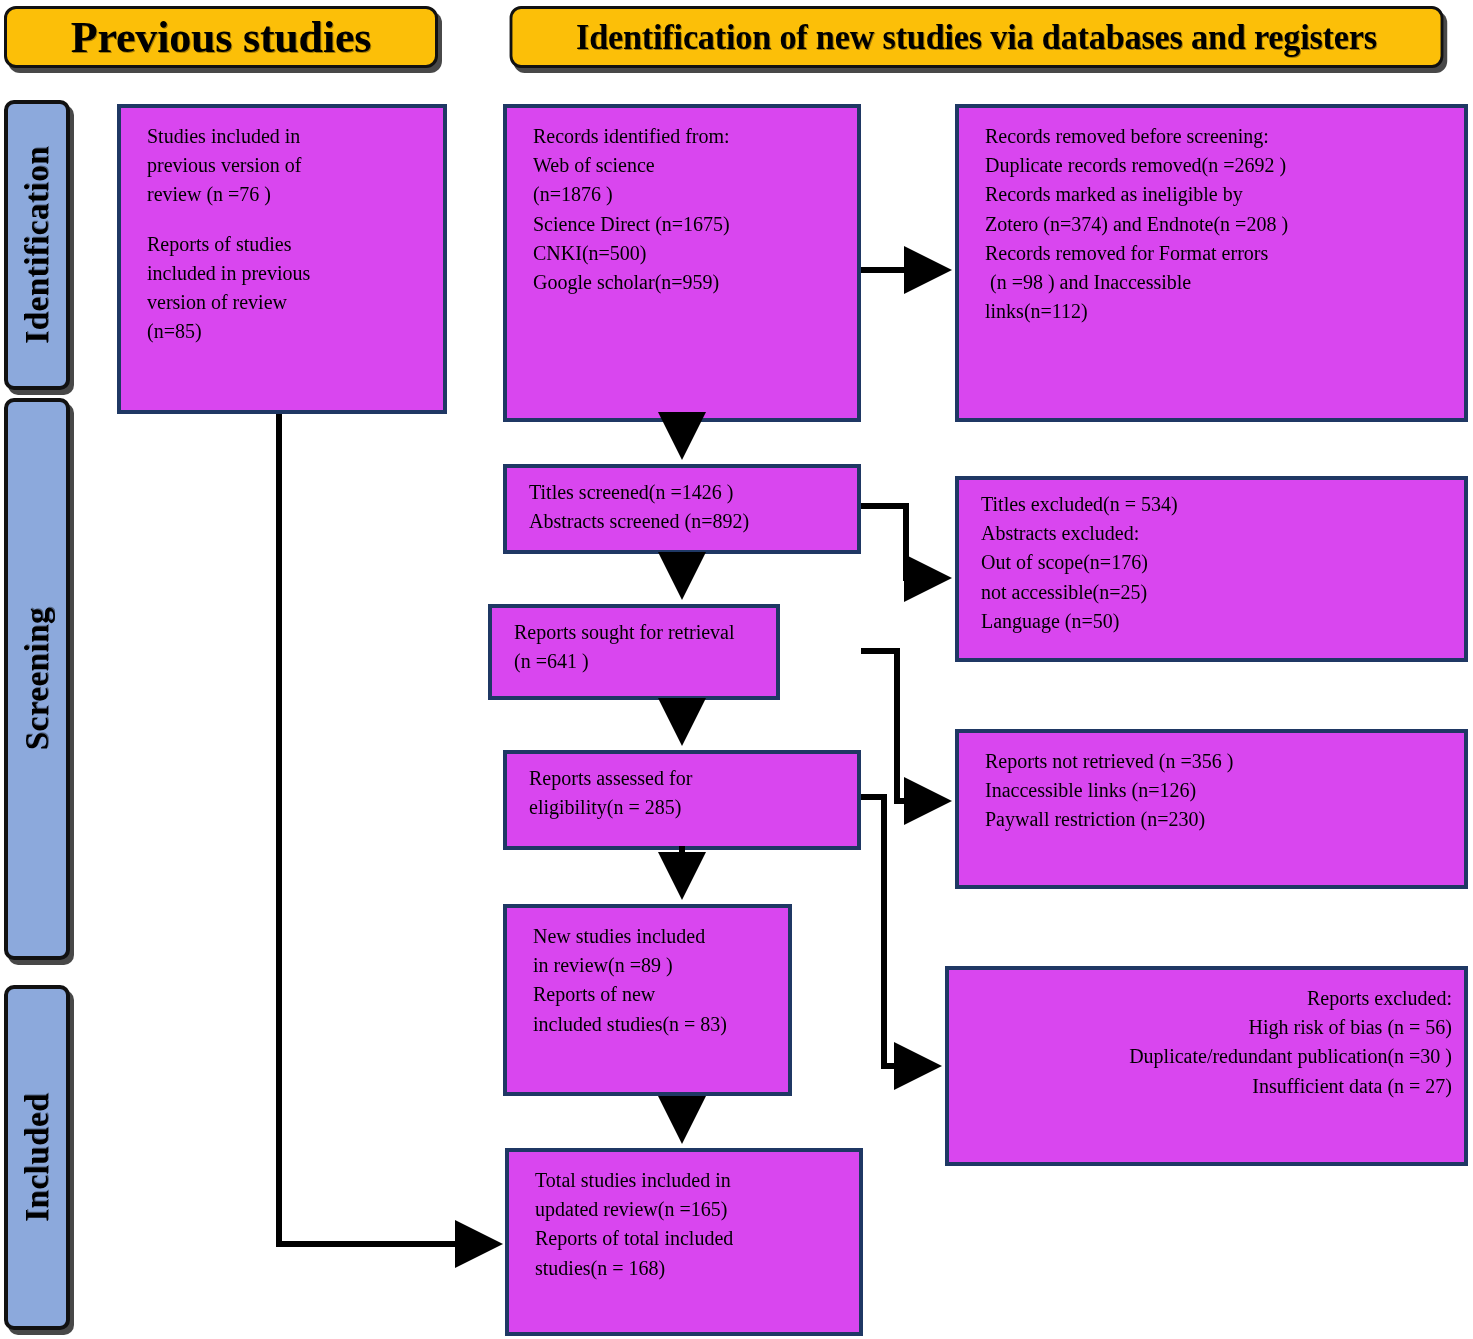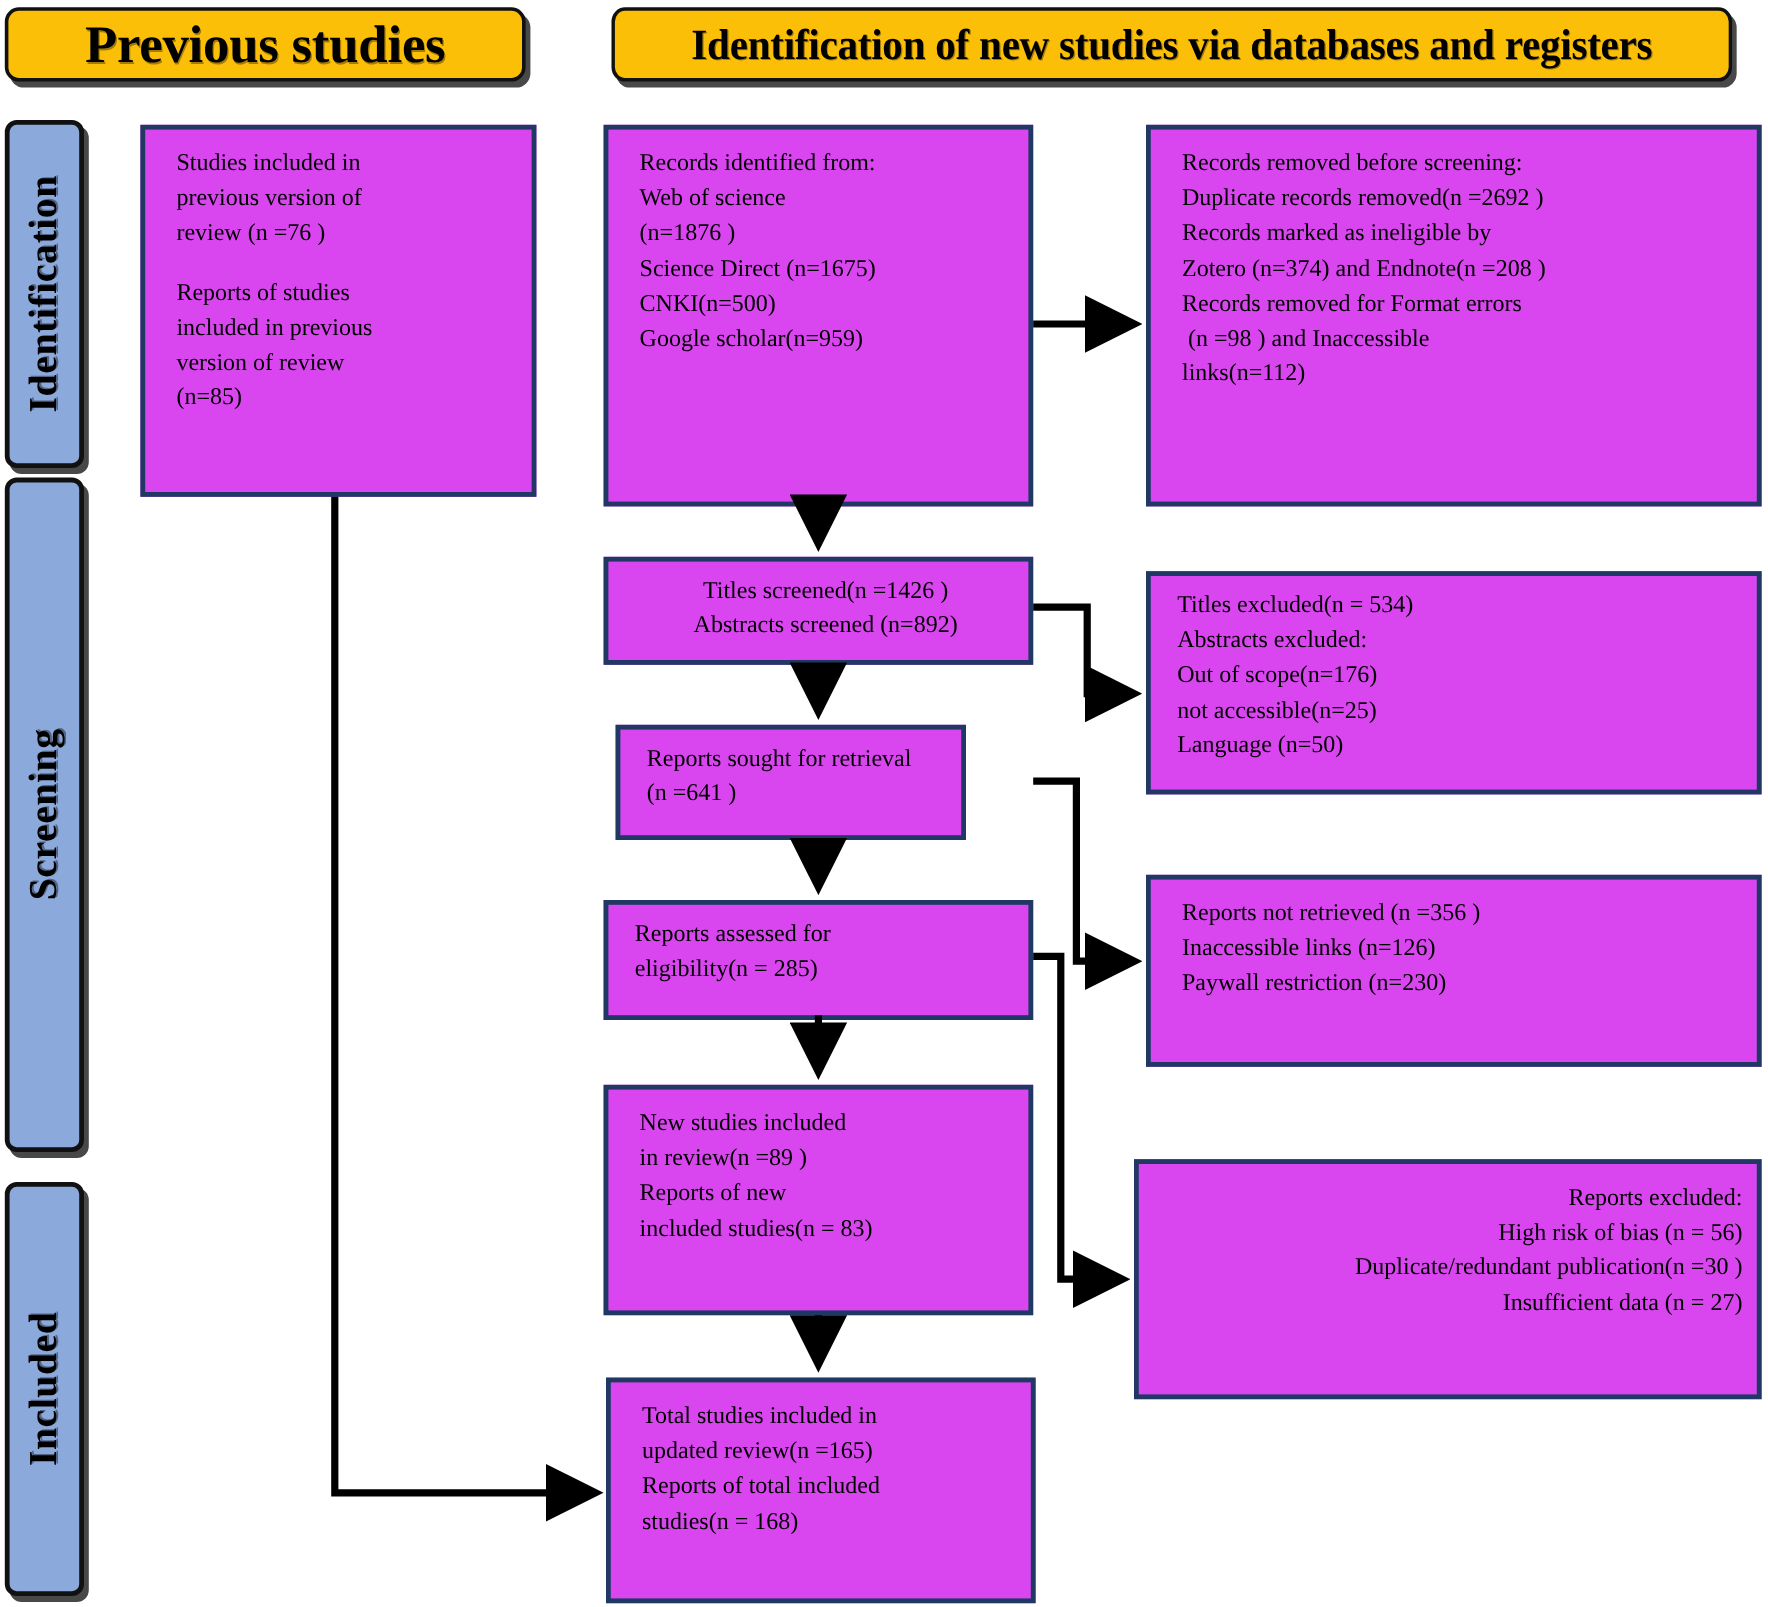--- a/index.html
+++ b/index.html
@@ -83,26 +83,26 @@
     line-height: 1.46;
     padding: 14px 12px 10px 26px;
   }
   .box.pad-sm { padding: 10px 10px 8px 22px; }
   .box .ln { display: block; white-space: pre; }
   .box .gap { display: block; height: 20px; }
 
   #box-prev     { left: 117px; top: 104px;  width: 330px; height: 310px; }
   #box-records  { left: 503px; top: 104px;  width: 358px; height: 318px; }
   #box-removed  { left: 955px; top: 104px;  width: 513px; height: 318px; }
-  #box-titles   { left: 503px; top: 464px;  width: 358px; height: 90px; text-align: center;  }
+  #box-titles   { left: 503px; top: 464px;  width: 358px; height: 90px;  }
   #box-texcl    { left: 955px; top: 476px;  width: 513px; height: 186px; }
-  #box-sought   { left: 513px; top: 604px;  width: 292px; height: 96px;  }
+  #box-sought   { left: 488px; top: 604px;  width: 292px; height: 96px;  }
   #box-notret   { left: 955px; top: 729px;  width: 513px; height: 160px; }
   #box-assessed { left: 503px; top: 750px;  width: 358px; height: 100px;  }
-  #box-new      { left: 503px; top: 904px;  width: 358px; height: 192px; }
+  #box-new      { left: 503px; top: 904px;  width: 289px; height: 192px; }
   #box-excl     { left: 945px; top: 966px;  width: 523px; height: 200px; text-align: right; }
   #box-total    { left: 505px; top: 1148px; width: 358px; height: 188px; }
 
   
   #links {
     position: absolute;
     left: 0; top: 0;
     width: 1473px; height: 1339px;
     pointer-events: none;
   }

